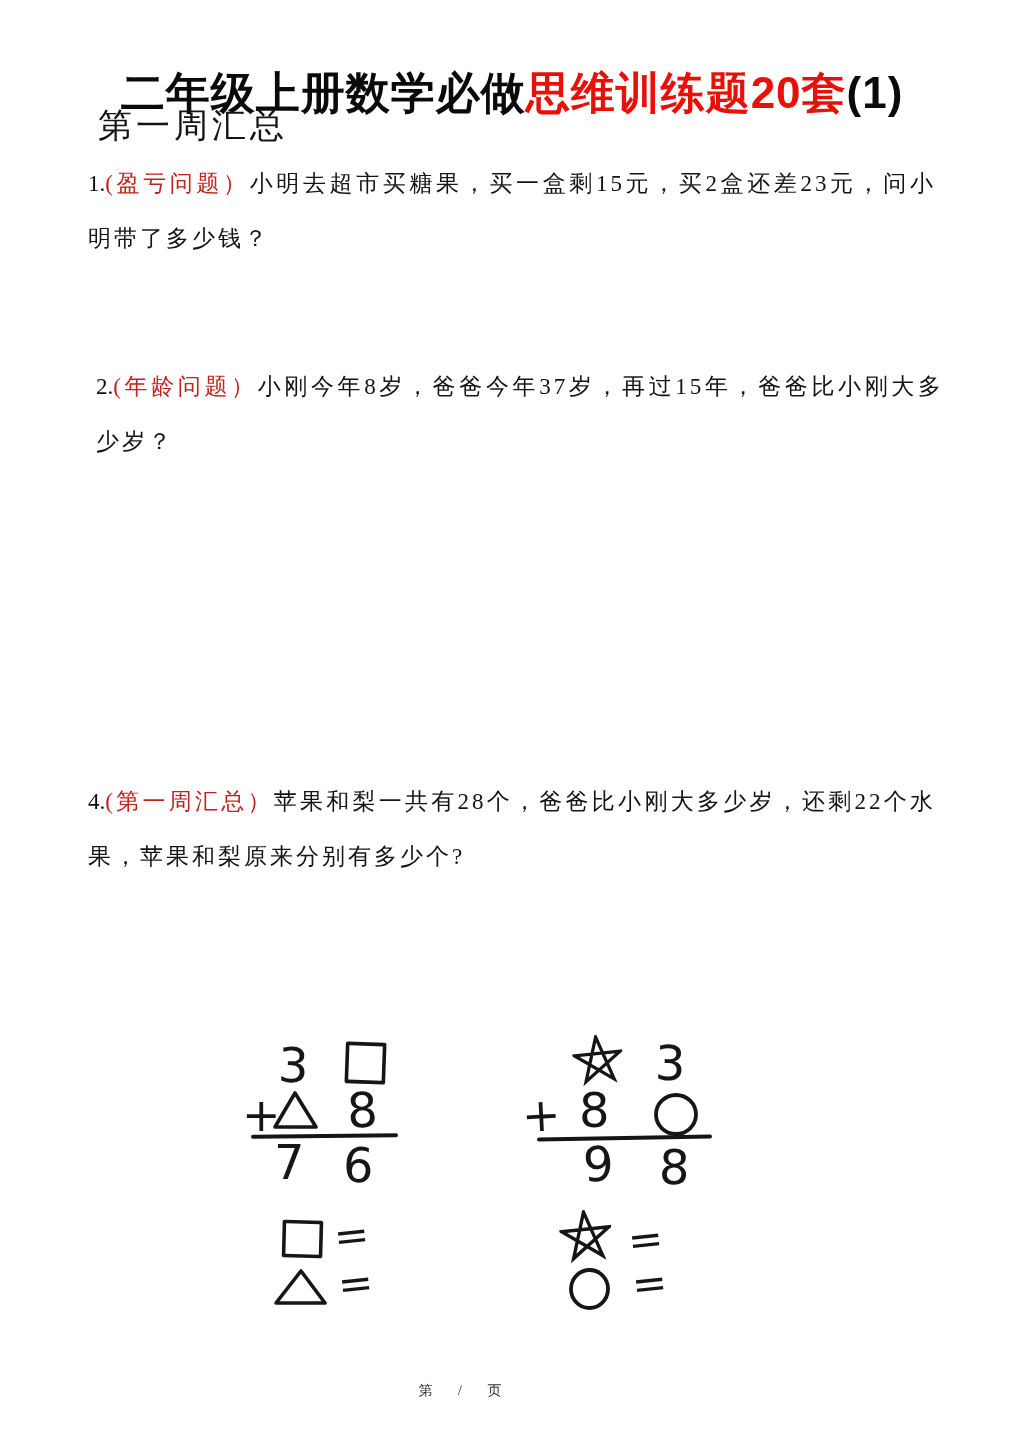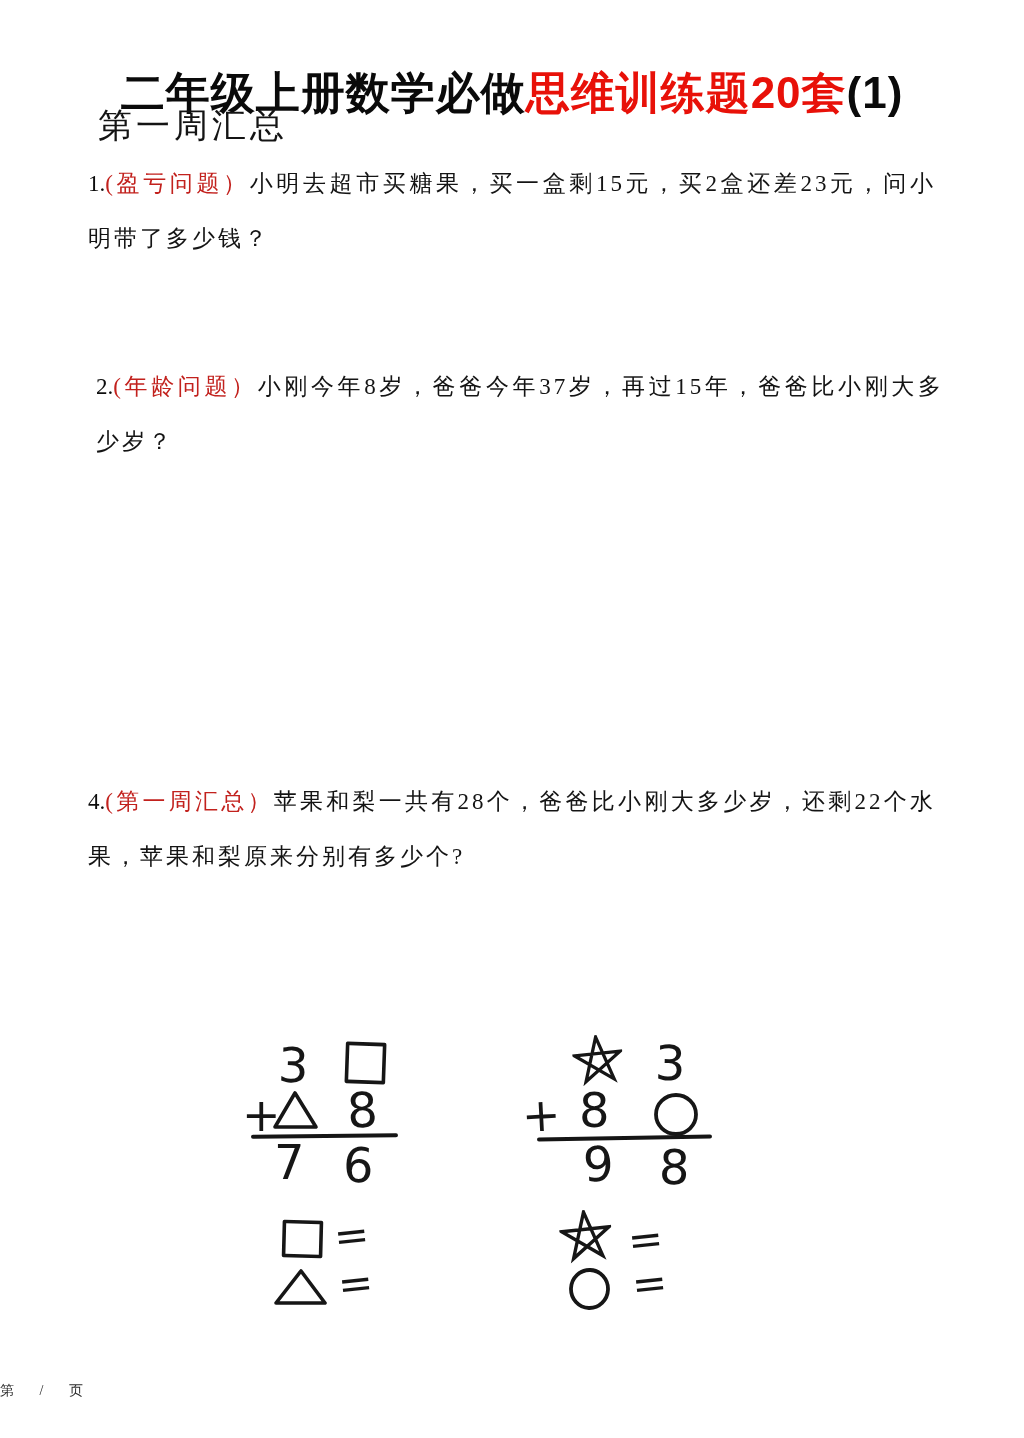--- a/index.html
+++ b/index.html
@@ -42,21 +42,21 @@
     font-family:"DejaVu Sans", sans-serif;white-space:nowrap;
   }
   .shape{position:absolute;}
   .shape svg{display:block;}
   .sumline{position:absolute;height:4px;background:#151515;border-radius:2px;}
   .rA{transform:rotate(-3deg);} .rB{transform:rotate(2deg);}
   .rC{transform:rotate(-6deg);} .rD{transform:rotate(1.5deg);}
   
   .footer{
     position:absolute;left:0;top:1382px;width:924px;
-    font-size:14px;color:#2b2b2b;
+    text-align:center;font-size:14px;color:#2b2b2b;
     letter-spacing:4px;word-spacing:14px;
     font-family:"Liberation Serif", serif;
   }
 </style>
 </head>
 <body>
 
 <div class="page">
 
   <h1 class="title"><span>二年级上册数学必做</span><span class="red">思维训练题20套</span><span>(1)</span></h1>

